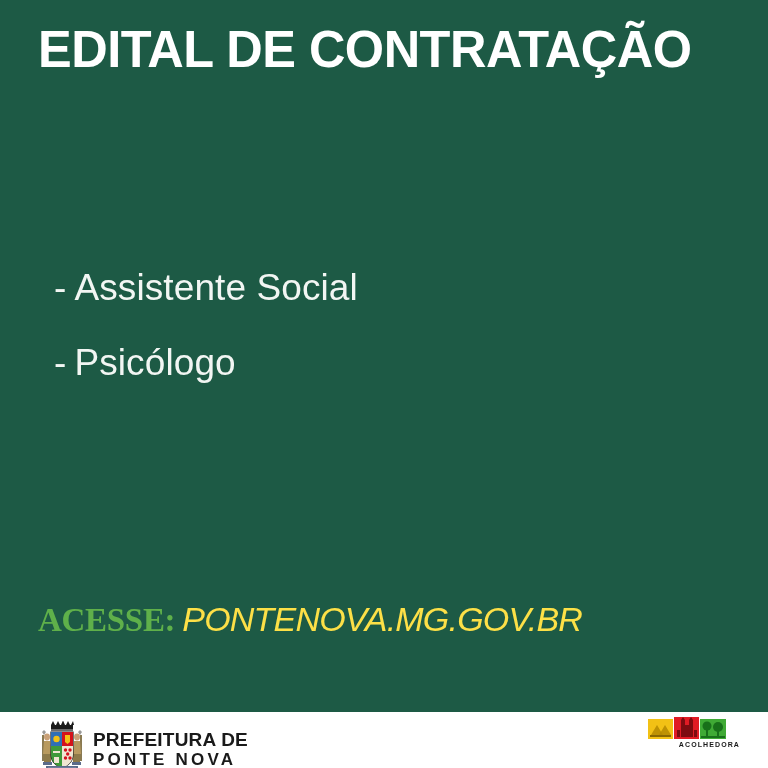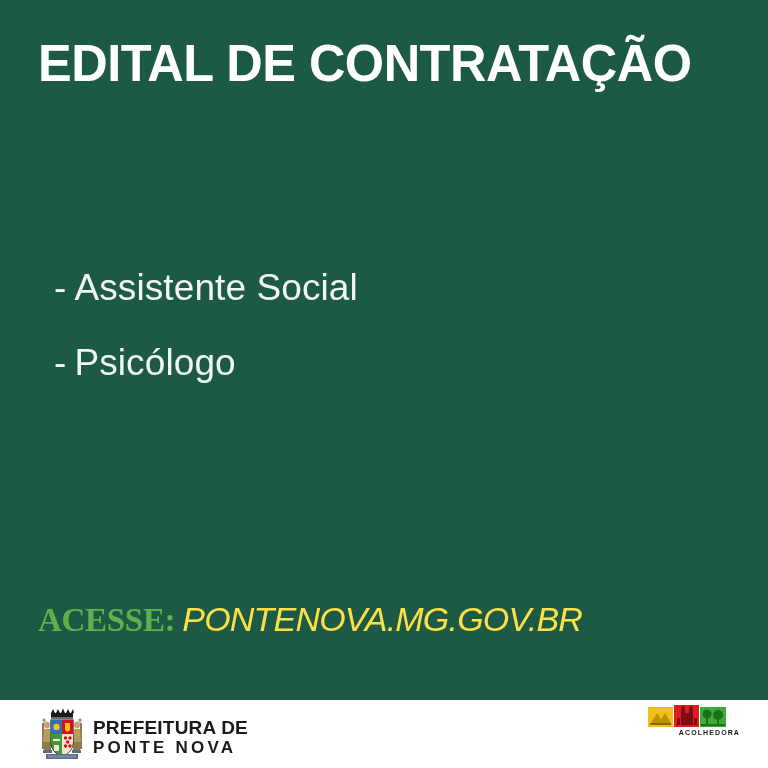--- a/index.html
+++ b/index.html
@@ -18,21 +18,21 @@
     width: 768px;
     height: 768px;
     background: #1d5a45;
     overflow: hidden;
   }
 
   
   .header {
     position: absolute;
     left: 38px;
-    top: 36px;
+    top: 22px;
     width: 700px;
   }
   .title {
     font-family: "Liberation Sans", sans-serif;
     font-weight: bold;
     font-size: 51px;
     line-height: 56px;
     letter-spacing: -0.5px;
     color: #ffffff;
     white-space: nowrap;
@@ -102,21 +102,21 @@
     vertical-align: baseline;
     margin-left: 7px;
   }
 
   
   .footer {
     position: absolute;
     left: 0;
     bottom: 0;
     width: 768px;
-    height: 68px;
+    height: 56px;
     background: #ffffff;
   }
 
   
   .prefeitura-logo {
     position: absolute;
     left: 38px;
     top: 9px;
     display: flex;
     align-items: center;

